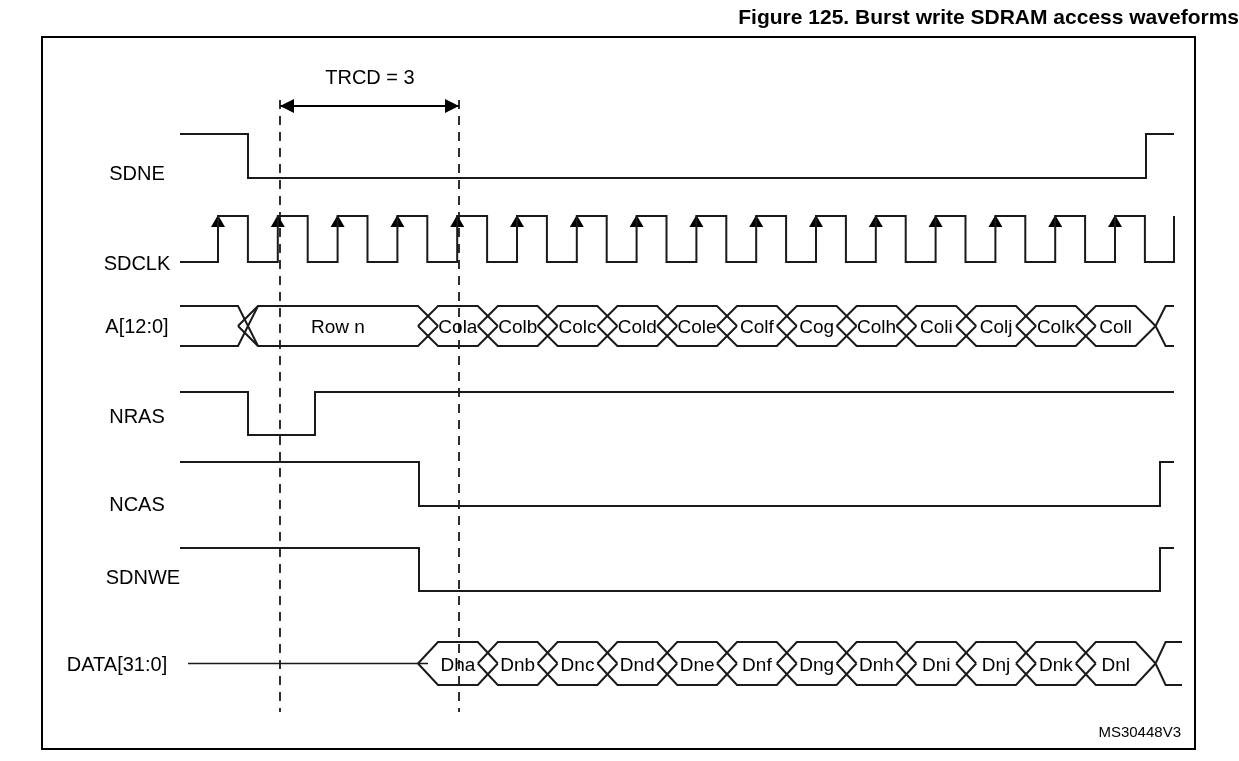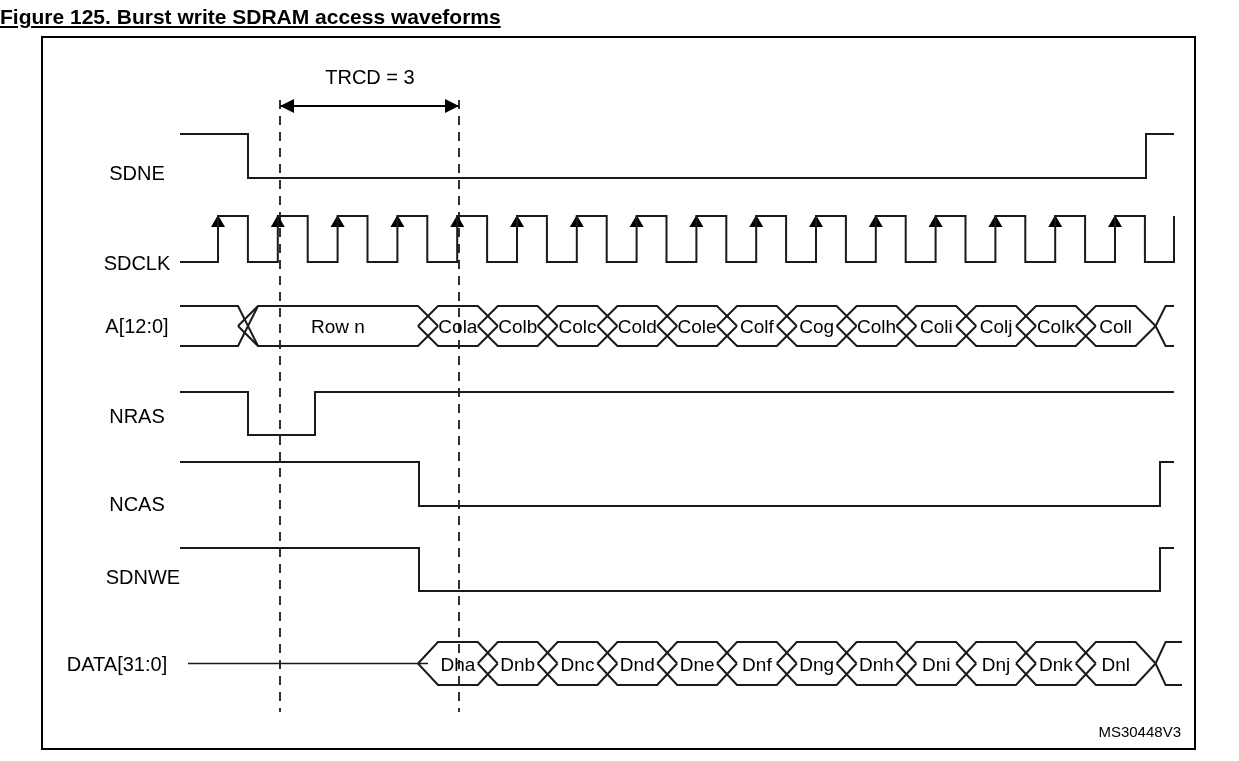--- a/index.html
+++ b/index.html
@@ -1,19 +1,19 @@
 <!DOCTYPE html>
 <html><head>
 <meta charset="utf-8">
 <style>
   html, body { margin: 0; padding: 0; background: #ffffff; }
   body { width: 1239px; height: 761px; position: relative; overflow: hidden;
          font-family: "Liberation Sans", sans-serif; color: #000; }
-  #title { position: absolute; left: 0; width: 1239px; top: 5px; text-align: left;
-           font-weight: bold; font-size: 21px; font-family: "Liberation Sans", sans-serif; text-decoration: underline; }
+  #title { position: absolute; left: 0; width: 1239px; top: 5px; text-align: right;
+           font-weight: bold; font-size: 21px; font-family: "Liberation Sans", sans-serif; }
   #frame { position: absolute; left: 41px; top: 36px; width: 1155px; height: 714px;
            border: 2px solid #000; box-sizing: border-box; }
   svg#diagram { position: absolute; left: 0; top: 0; }
   .sig-label { font-family: "Liberation Sans", sans-serif; font-size: 20px; fill: #000; }
   .bus-label { font-family: "Liberation Sans", sans-serif; font-size: 19px; fill: #000; }
   .note { font-family: "Liberation Sans", sans-serif; font-size: 20px; fill: #000; }
   .ref { font-family: "Liberation Sans", sans-serif; font-size: 15px; fill: #000; }
   .wave { fill: none; stroke: #1a1a1a; stroke-width: 2; }
   .dash { stroke: #1a1a1a; stroke-width: 1.8; stroke-dasharray: 9 7; }
 </style>

